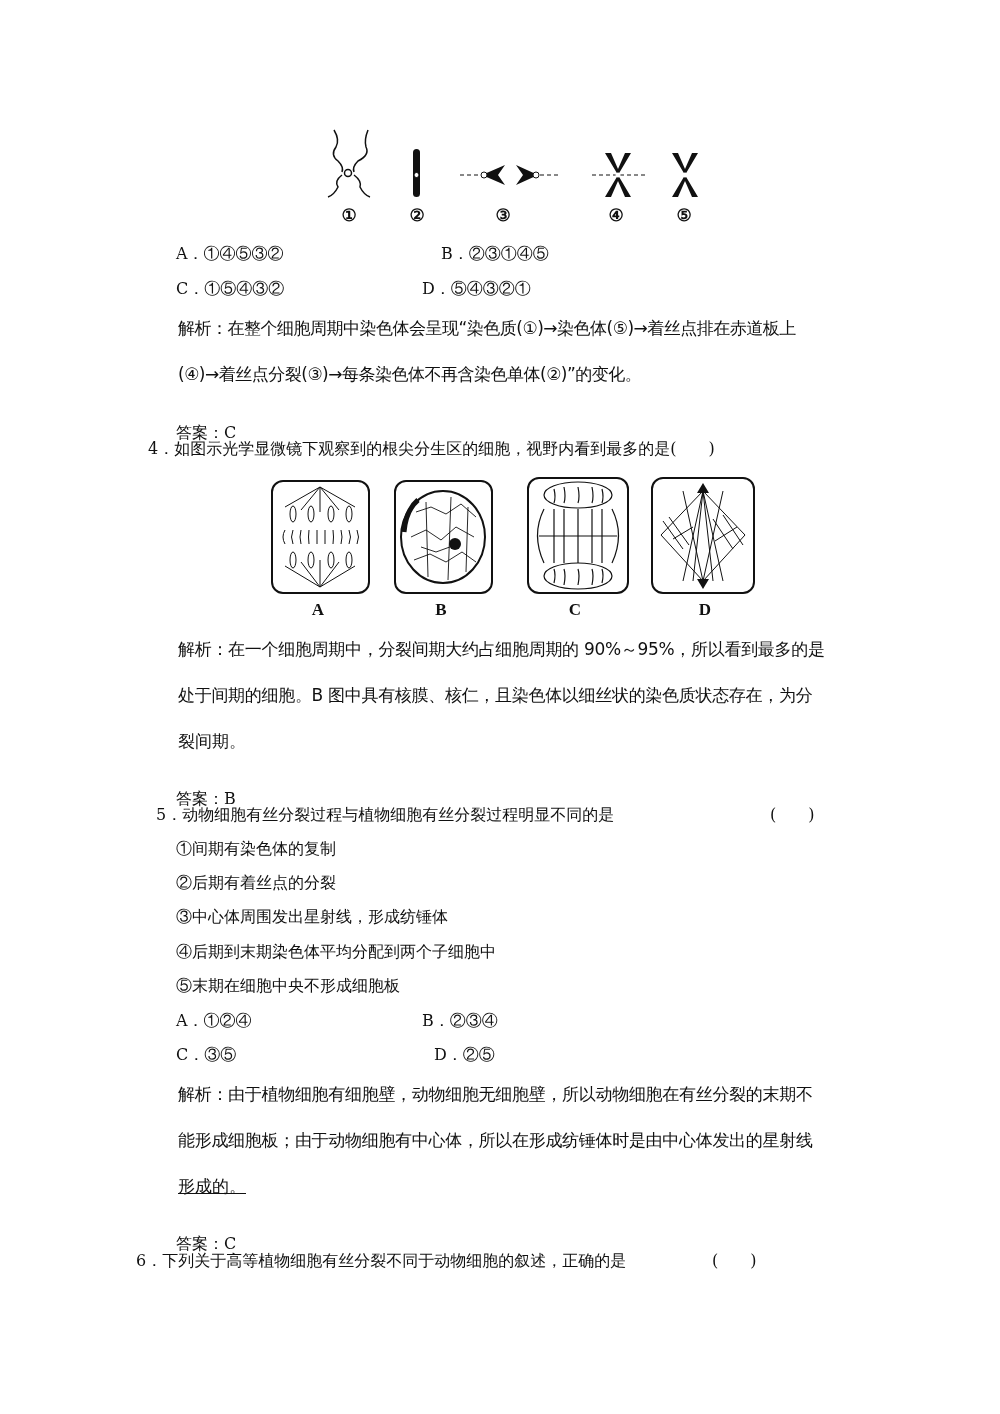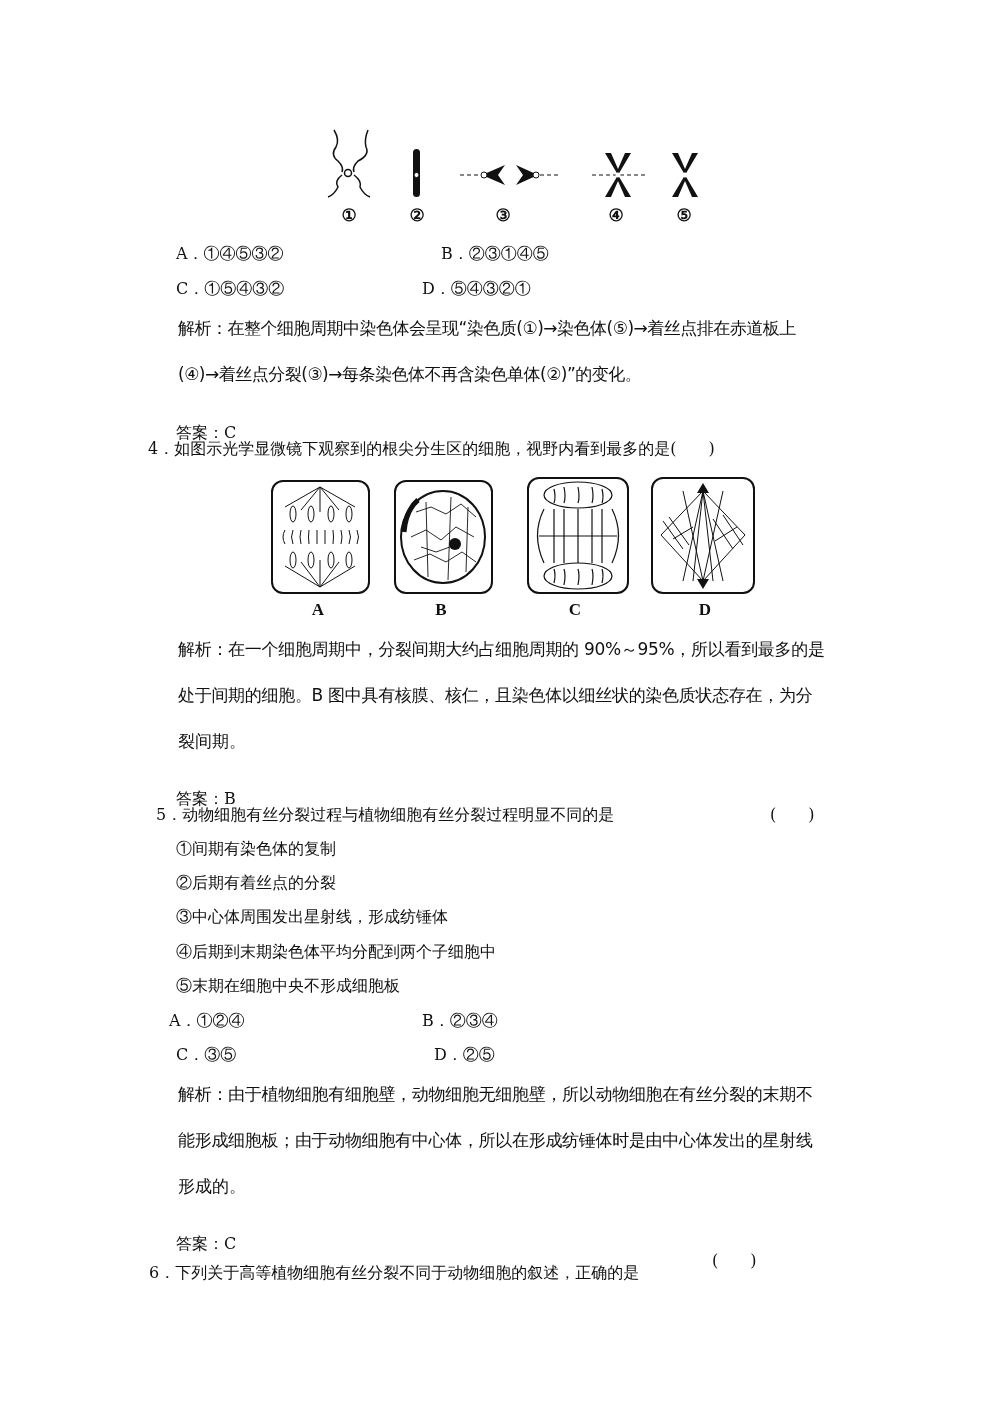--- a/index.html
+++ b/index.html
@@ -133,24 +133,24 @@
 
 <div class="abs q" style="left:148px;top:805px;margin-left:8px;">5．动物细胞有丝分裂过程与植物细胞有丝分裂过程明显不同的是</div>
 <div class="abs q" style="left:770px;top:805px;">(　　)</div>
 
 <div class="abs q" style="left:176px;top:839px;">①间期有染色体的复制</div>
 <div class="abs q" style="left:176px;top:873px;">②后期有着丝点的分裂</div>
 <div class="abs q" style="left:176px;top:907px;">③中心体周围发出星射线，形成纺锤体</div>
 <div class="abs q" style="left:176px;top:942px;">④后期到末期染色体平均分配到两个子细胞中</div>
 <div class="abs q" style="left:176px;top:976px;">⑤末期在细胞中央不形成细胞板</div>
 
-<div class="abs opt" style="left:169px;top:1011px;"><span>A．</span><span>①②④</span></div>
+<div class="abs opt" style="left:176px;top:1011px;"><span>A．</span><span>①②④</span></div>
 <div class="abs opt" style="left:422px;top:1011px;"><span>B．</span><span>②③④</span></div>
 <div class="abs opt" style="left:176px;top:1045px;"><span>C．</span><span>③⑤</span></div>
 <div class="abs opt" style="left:422px;top:1045px;margin-left:12px;"><span>D．</span><span>②⑤</span></div>
 
 <div class="abs ana" style="left:178px;top:1083px;letter-spacing:-0.3px;">解析：由于植物细胞有细胞壁，动物细胞无细胞壁，所以动物细胞在有丝分裂的末期不</div>
 <div class="abs ana" style="left:178px;top:1129px;letter-spacing:-0.3px;">能形成细胞板；由于动物细胞有中心体，所以在形成纺锤体时是由中心体发出的星射线</div>
-<div class="abs ana" style="left:178px;top:1175px;">形成的。</div>
+<div class="abs ana" style="left:178px;top:1175px;text-decoration:underline;">形成的。</div>
 <div class="abs ans" style="left:176px;top:1215px;">答案：C</div>
 
-<div class="abs q" style="left:149px;top:1251px;margin-top:12px;">6．下列关于高等植物细胞有丝分裂不同于动物细胞的叙述，正确的是</div>
+<div class="abs q" style="left:136px;top:1251px;">6．下列关于高等植物细胞有丝分裂不同于动物细胞的叙述，正确的是</div>
 <div class="abs q" style="left:712px;top:1251px;">(　　)</div>
 
 </body></html>

